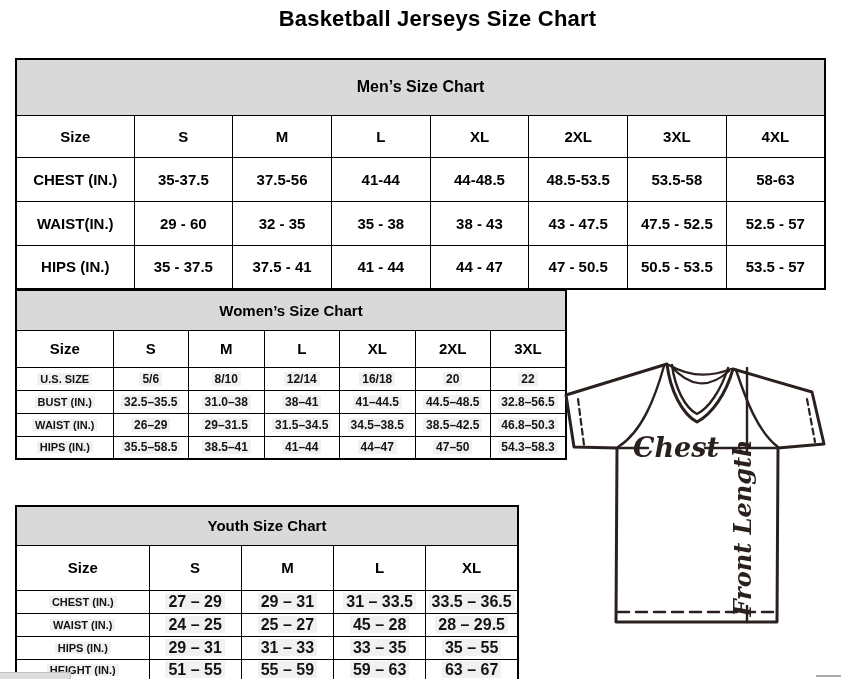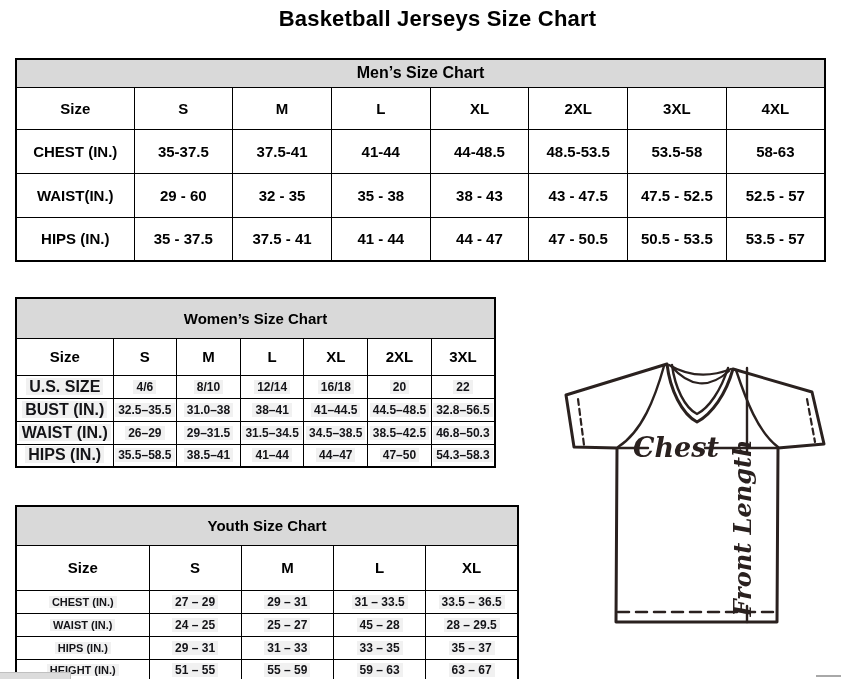--- a/index.html
+++ b/index.html
@@ -16,42 +16,42 @@
     position:absolute;border-collapse:collapse;table-layout:fixed;
     border:2px solid #000;background:#fff;
   }
   table.size-table th,table.size-table td{
     border:1px solid #000;text-align:center;vertical-align:middle;
     font-weight:bold;padding:0;overflow:hidden;white-space:nowrap;
   }
   table.size-table .band{background:#d9d9d9;border-bottom:1px solid #000;font-size:16px}
   
   #men{left:15px;top:58px;width:811px;font-size:15px}
-  #men .band-row{height:28px}
+  #men .band-row{height:56px}
   #men .cols-row{height:42px}
   #men tbody tr{height:44px}
   #men col.label-col{width:118px}
   
-  #women{left:15px;top:297px;width:481px}
+  #women{left:15px;top:289px;width:552px}
   #women .band-row{height:40px}
   #women .band{font-size:15px}
   #women .cols-row{height:37px}
   #women .colhead{font-size:15px}
   #women tbody tr{height:23px}
   #women tbody td{font-size:12px}
-  #women .rowlabel{font-size:16px}
+  #women .rowlabel{font-size:11px}
   #women col.label-col{width:97px}
   
   #youth{left:15px;top:505px;width:504px}
   #youth .band-row{height:39px}
   #youth .band{font-size:15px}
   #youth .cols-row{height:45px}
   #youth .colhead{font-size:15px}
   #youth tbody tr{height:23px}
-  #youth tbody td{font-size:12px}
+  #youth tbody td{font-size:16px}
   #youth .rowlabel{font-size:11px}
   #youth col.label-col{width:133px}
   
   #women tbody td span,#youth tbody td span,
   #women .rowlabel span,#youth .rowlabel span{
     background:#f1f1f1;padding:0 3px;color:#141418;
   }
   
   .jersey-svg{position:absolute;left:552px;top:356px;width:288px;height:272px}
   .jersey-label{
@@ -94,21 +94,21 @@
         <th class="colhead">XL</th>
         <th class="colhead">2XL</th>
         <th class="colhead">3XL</th>
         <th class="colhead">4XL</th>
       </tr>
     </thead>
     <tbody>
       <tr>
         <th class="rowlabel"><span>CHEST (IN.)</span></th>
         <td><span>35-37.5</span></td>
-        <td><span>37.5-41</span></td>
+        <td><span>37.5-56</span></td>
         <td><span>41-44</span></td>
         <td><span>44-48.5</span></td>
         <td><span>48.5-53.5</span></td>
         <td><span>53.5-58</span></td>
         <td><span>58-63</span></td>
       </tr>
       <tr>
         <th class="rowlabel"><span>WAIST(IN.)</span></th>
         <td><span>29 - 60</span></td>
         <td><span>32 - 35</span></td>
@@ -151,21 +151,21 @@
         <th class="colhead">M</th>
         <th class="colhead">L</th>
         <th class="colhead">XL</th>
         <th class="colhead">2XL</th>
         <th class="colhead">3XL</th>
       </tr>
     </thead>
     <tbody>
       <tr>
         <th class="rowlabel"><span>U.S. SIZE</span></th>
-        <td><span>4/6</span></td>
+        <td><span>5/6</span></td>
         <td><span>8/10</span></td>
         <td><span>12/14</span></td>
         <td><span>16/18</span></td>
         <td><span>20</span></td>
         <td><span>22</span></td>
       </tr>
       <tr>
         <th class="rowlabel"><span>BUST (IN.)</span></th>
         <td><span>32.5–35.5</span></td>
         <td><span>31.0–38</span></td>
@@ -228,21 +228,21 @@
         <td><span>24 – 25</span></td>
         <td><span>25 – 27</span></td>
         <td><span>45 – 28</span></td>
         <td><span>28 – 29.5</span></td>
       </tr>
       <tr>
         <th class="rowlabel"><span>HIPS (IN.)</span></th>
         <td><span>29 – 31</span></td>
         <td><span>31 – 33</span></td>
         <td><span>33 – 35</span></td>
-        <td><span>35 – 37</span></td>
+        <td><span>35 – 55</span></td>
       </tr>
       <tr>
         <th class="rowlabel"><span>HEIGHT (IN.)</span></th>
         <td><span>51 – 55</span></td>
         <td><span>55 – 59</span></td>
         <td><span>59 – 63</span></td>
         <td><span>63 – 67</span></td>
       </tr>
     </tbody>
   </table>

